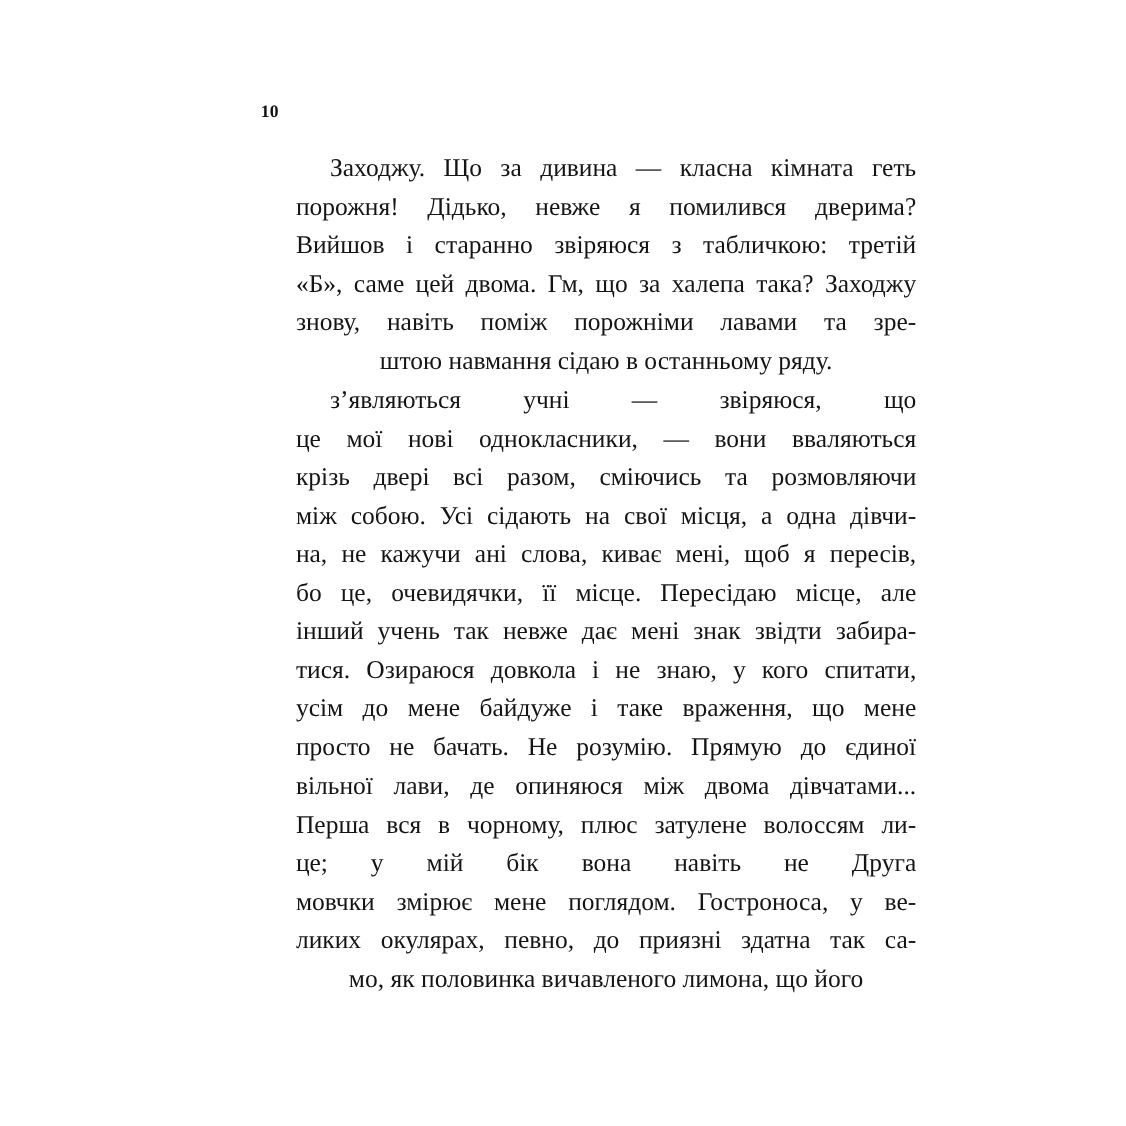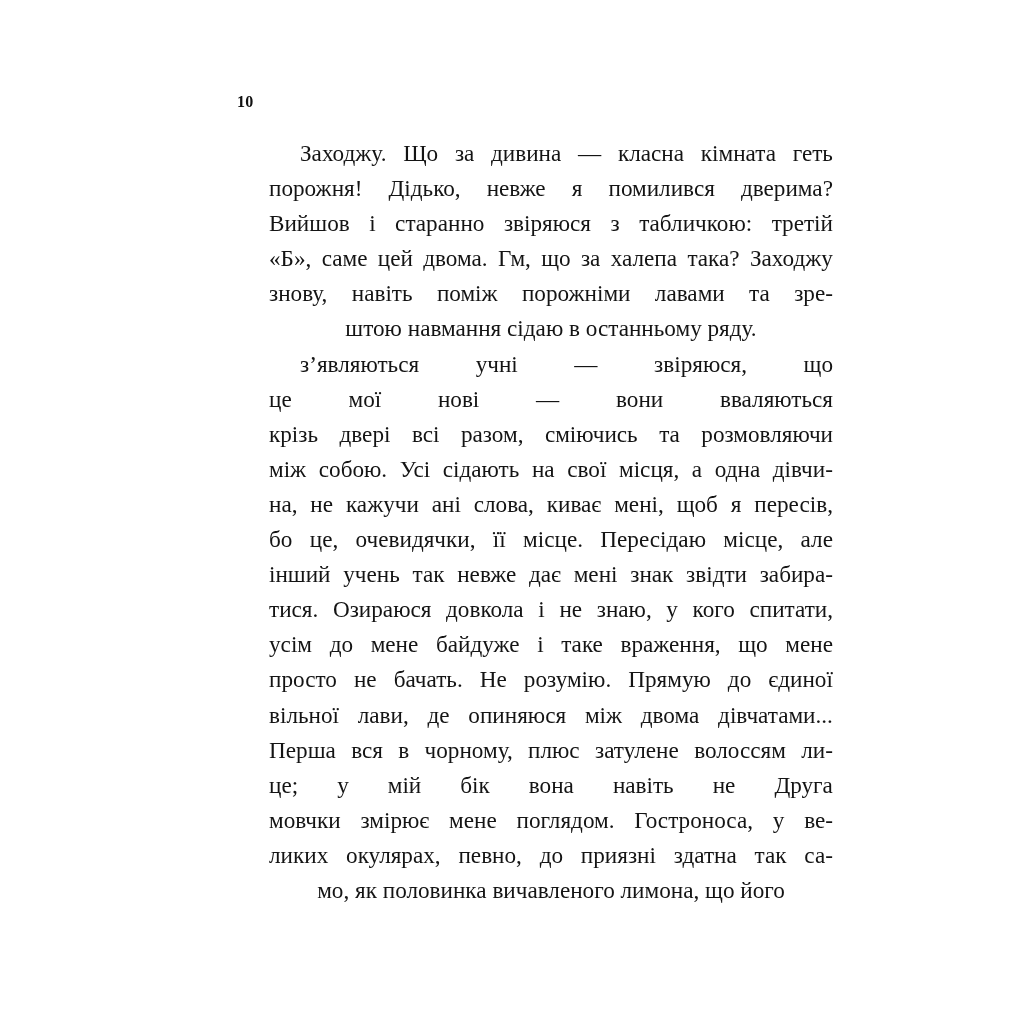--- a/index.html
+++ b/index.html
@@ -79,21 +79,21 @@
     <div class="lines">
         <div class="line indent"><span class="w">Заходжу.</span><span class="w">Що</span><span class="w">за</span><span class="w">дивина</span><span class="w">—</span><span class="w">класна</span><span class="w">кімната</span><span class="w">геть</span></div>
         <div class="line"><span class="w">порожня!</span><span class="w">Дідько,</span><span class="w">невже</span><span class="w">я</span><span class="w">помилився</span><span class="w">дверима?</span></div>
         <div class="line"><span class="w">Вийшов</span><span class="w">і</span><span class="w">старанно</span><span class="w">звіряюся</span><span class="w">з</span><span class="w">табличкою:</span><span class="w">третій</span></div>
         <div class="line"><span class="w">«Б»,</span><span class="w">саме</span><span class="w">цей</span><span class="w">двома.</span><span class="w">Гм,</span><span class="w">що</span><span class="w">за</span><span class="w">халепа</span><span class="w">така?</span><span class="w">Заходжу</span></div>
         <div class="line"><span class="w">знову,</span><span class="w">навіть</span><span class="w">поміж</span><span class="w">порожніми</span><span class="w">лавами</span><span class="w">та</span><span class="w">зре-</span></div>
         <div class="line last">штою навмання сідаю в останньому ряду.</div>
       </div>
     <div class="lines">
         <div class="line indent"><span class="w">з’являються</span><span class="w">учні</span><span class="w">—</span><span class="w">звіряюся,</span><span class="w">що</span></div>
-        <div class="line"><span class="w">це</span><span class="w">мої</span><span class="w">нові</span><span class="w">—</span><span class="w">вони</span><span class="w">вваляються</span></div>
+        <div class="line"><span class="w">це</span><span class="w">мої</span><span class="w">нові</span><span class="w">однокласники,</span><span class="w">—</span><span class="w">вони</span><span class="w">вваляються</span></div>
         <div class="line"><span class="w">крізь</span><span class="w">двері</span><span class="w">всі</span><span class="w">разом,</span><span class="w">сміючись</span><span class="w">та</span><span class="w">розмовляючи</span></div>
         <div class="line"><span class="w">між</span><span class="w">собою.</span><span class="w">Усі</span><span class="w">сідають</span><span class="w">на</span><span class="w">свої</span><span class="w">місця,</span><span class="w">а</span><span class="w">одна</span><span class="w">дівчи-</span></div>
         <div class="line"><span class="w">на,</span><span class="w">не</span><span class="w">кажучи</span><span class="w">ані</span><span class="w">слова,</span><span class="w">киває</span><span class="w">мені,</span><span class="w">щоб</span><span class="w">я</span><span class="w">пересів,</span></div>
         <div class="line"><span class="w">бо</span><span class="w">це,</span><span class="w">очевидячки,</span><span class="w">її</span><span class="w">місце.</span><span class="w">Пересідаю</span><span class="w">місце,</span><span class="w">але</span></div>
         <div class="line"><span class="w">інший</span><span class="w">учень</span><span class="w">так</span><span class="w">невже</span><span class="w">дає</span><span class="w">мені</span><span class="w">знак</span><span class="w">звідти</span><span class="w">забира-</span></div>
         <div class="line"><span class="w">тися.</span><span class="w">Озираюся</span><span class="w">довкола</span><span class="w">і</span><span class="w">не</span><span class="w">знаю,</span><span class="w">у</span><span class="w">кого</span><span class="w">спитати,</span></div>
         <div class="line"><span class="w">усім</span><span class="w">до</span><span class="w">мене</span><span class="w">байдуже</span><span class="w">і</span><span class="w">таке</span><span class="w">враження,</span><span class="w">що</span><span class="w">мене</span></div>
         <div class="line"><span class="w">просто</span><span class="w">не</span><span class="w">бачать.</span><span class="w">Не</span><span class="w">розумію.</span><span class="w">Прямую</span><span class="w">до</span><span class="w">єдиної</span></div>
         <div class="line"><span class="w">вільної</span><span class="w">лави,</span><span class="w">де</span><span class="w">опиняюся</span><span class="w">між</span><span class="w">двома</span><span class="w">дівчатами...</span></div>
         <div class="line"><span class="w">Перша</span><span class="w">вся</span><span class="w">в</span><span class="w">чорному,</span><span class="w">плюс</span><span class="w">затулене</span><span class="w">волоссям</span><span class="w">ли-</span></div>

